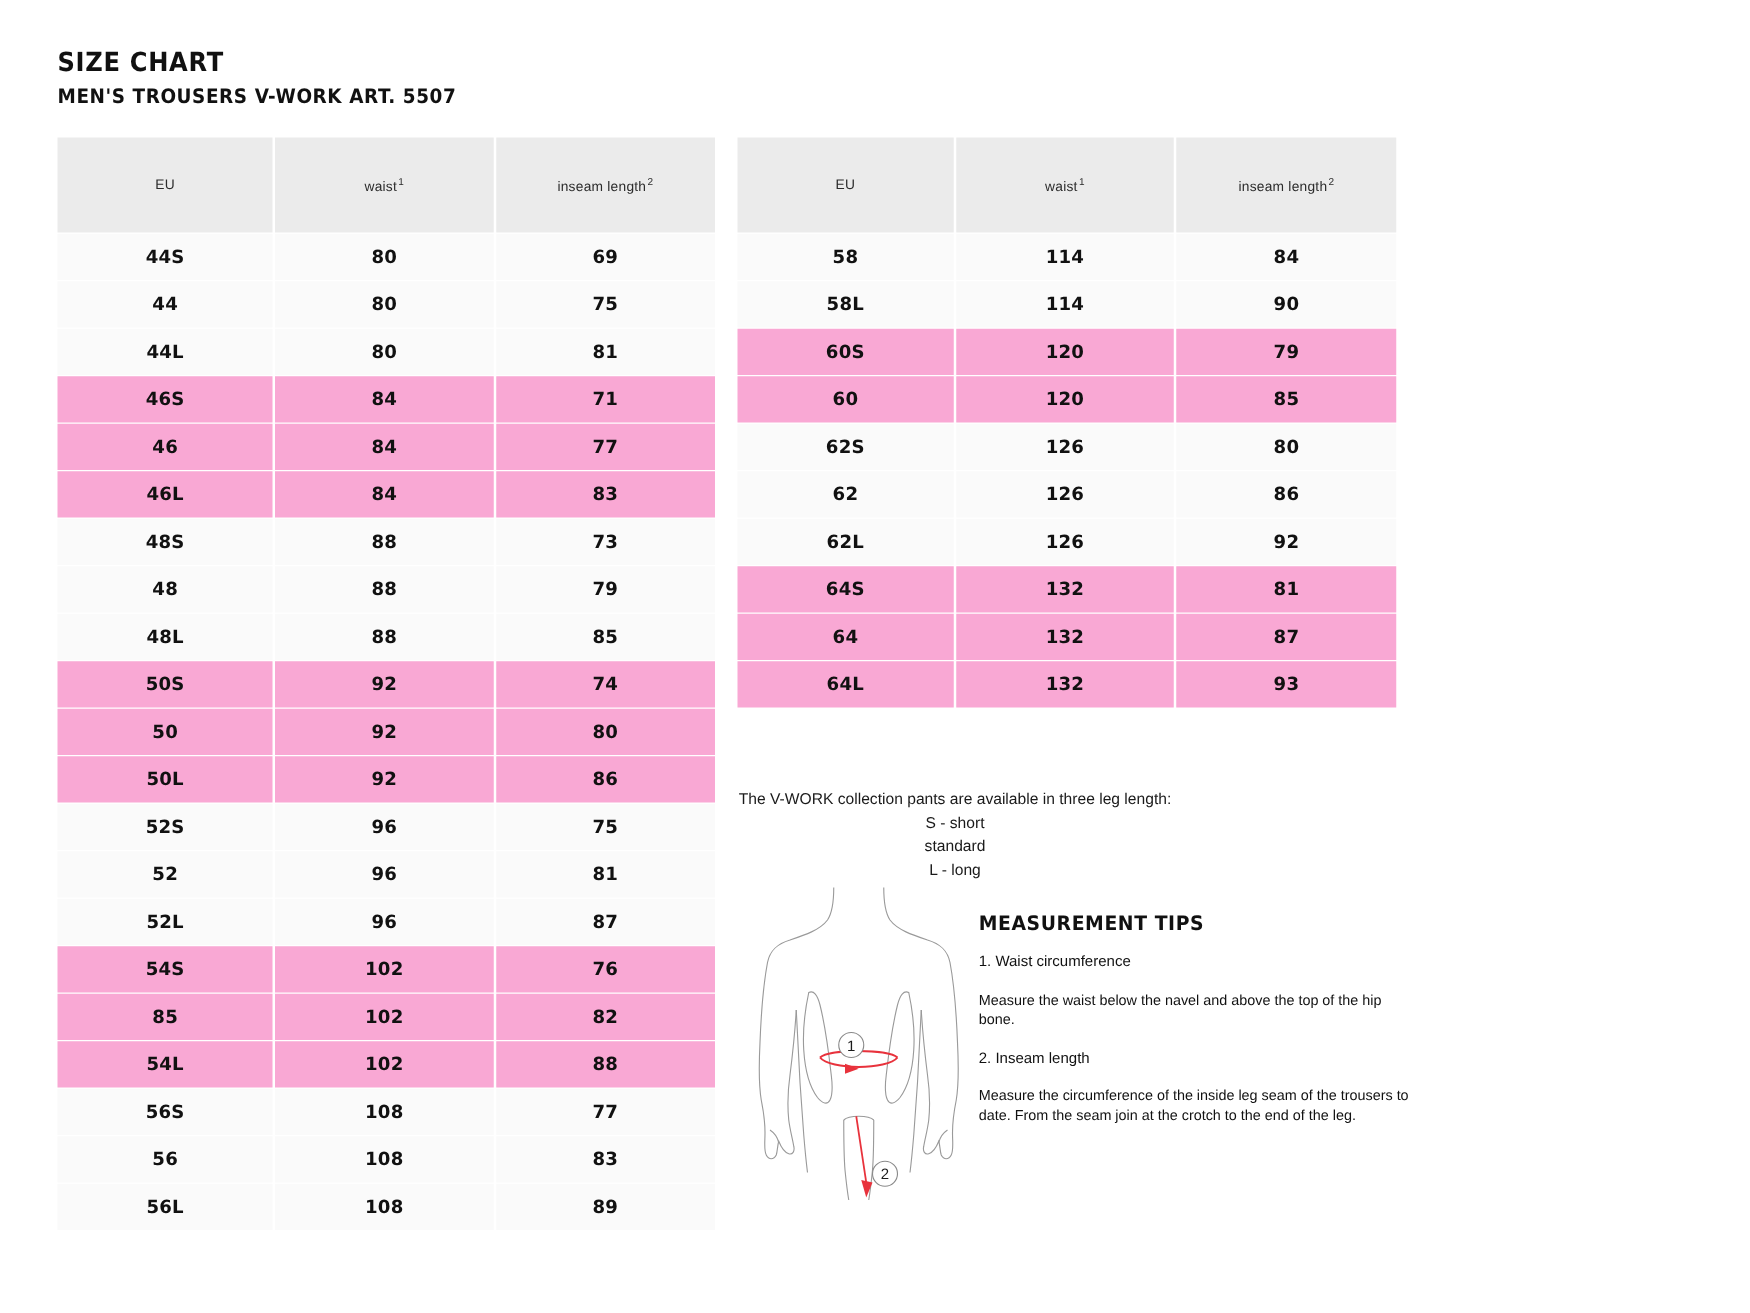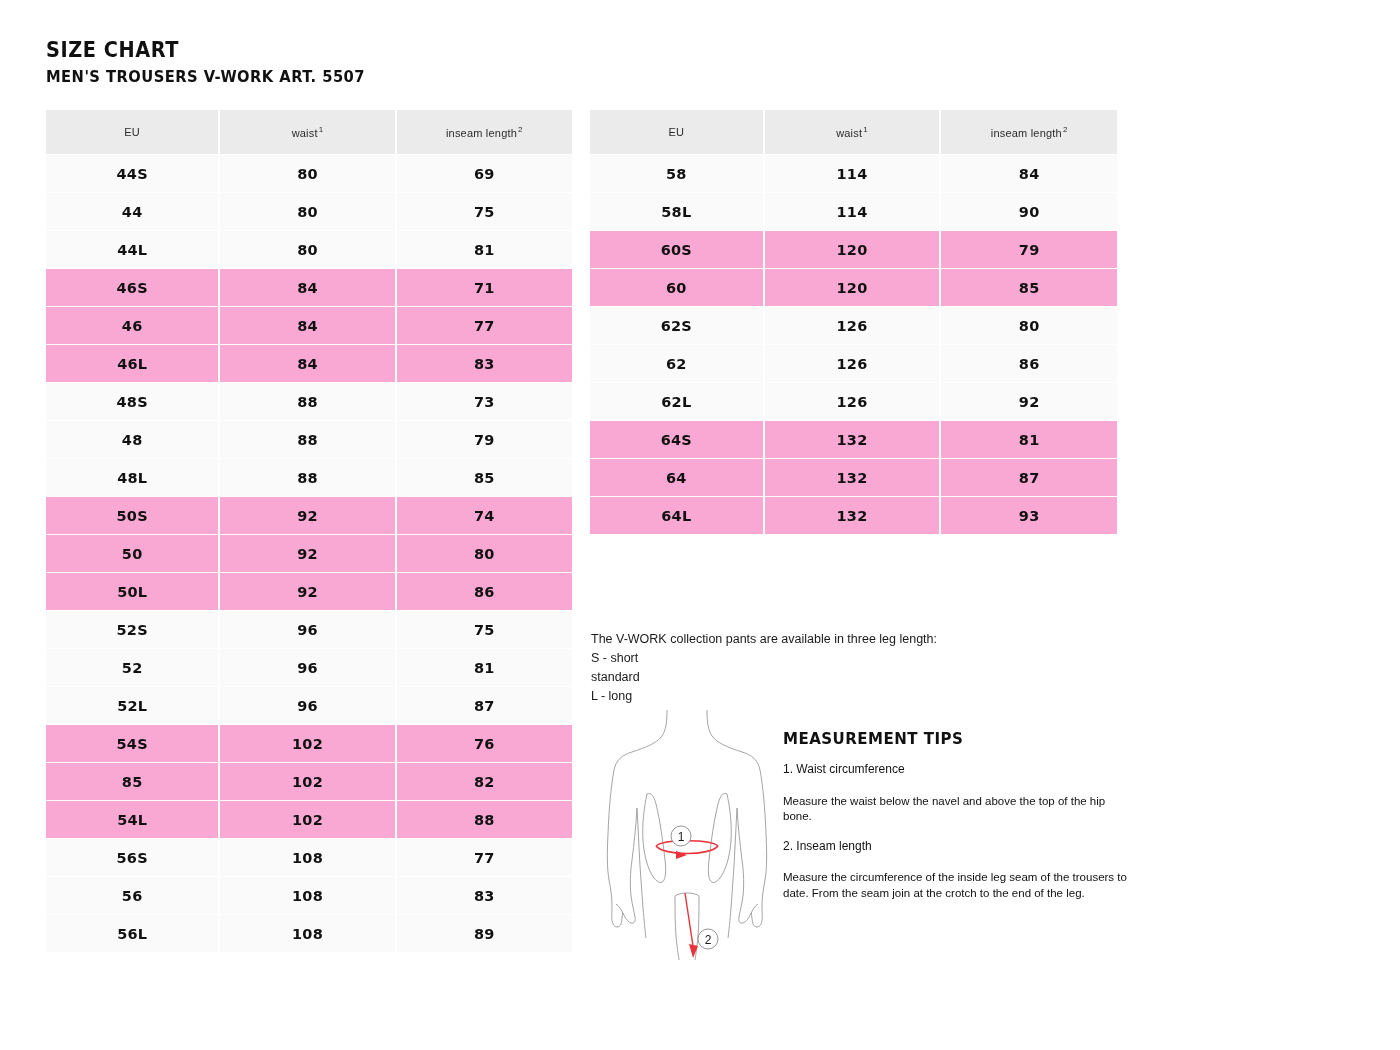--- a/index.html
+++ b/index.html
@@ -55,21 +55,21 @@
   .size-table.right { left: 588px; top: 109px; width: 531px; }
 
   .size-table th {
     background: #ebebeb;
     font-size: 11px;
     font-weight: normal;
     color: #2b2b2b;
     height: 44px;
     text-align: center;
     vertical-align: middle;
-    padding: 0;
+    padding: 16px;
     letter-spacing: 0.2px;
   }
   .size-table th sup {
     font-size: 8px;
     vertical-align: super;
     margin-left: 1px;
   }
   .size-table td {
     font-family: "DejaVu Sans", sans-serif;
     font-size: 14.5px;
@@ -89,20 +89,21 @@
   tr.band-b td { background: #f9a8d4; }
 
   
   .leg-note {
     position: absolute;
     left: 591px;
     top: 630px;
     font-size: 12.5px;
     line-height: 19px;
     color: #1a1a1a;
+    text-align: center;
   }
   .leg-note div { white-space: pre; }
 
   
   .figure-wrap {
     position: absolute;
     left: 592px;
     top: 708px;
     width: 190px;
     height: 262px;

